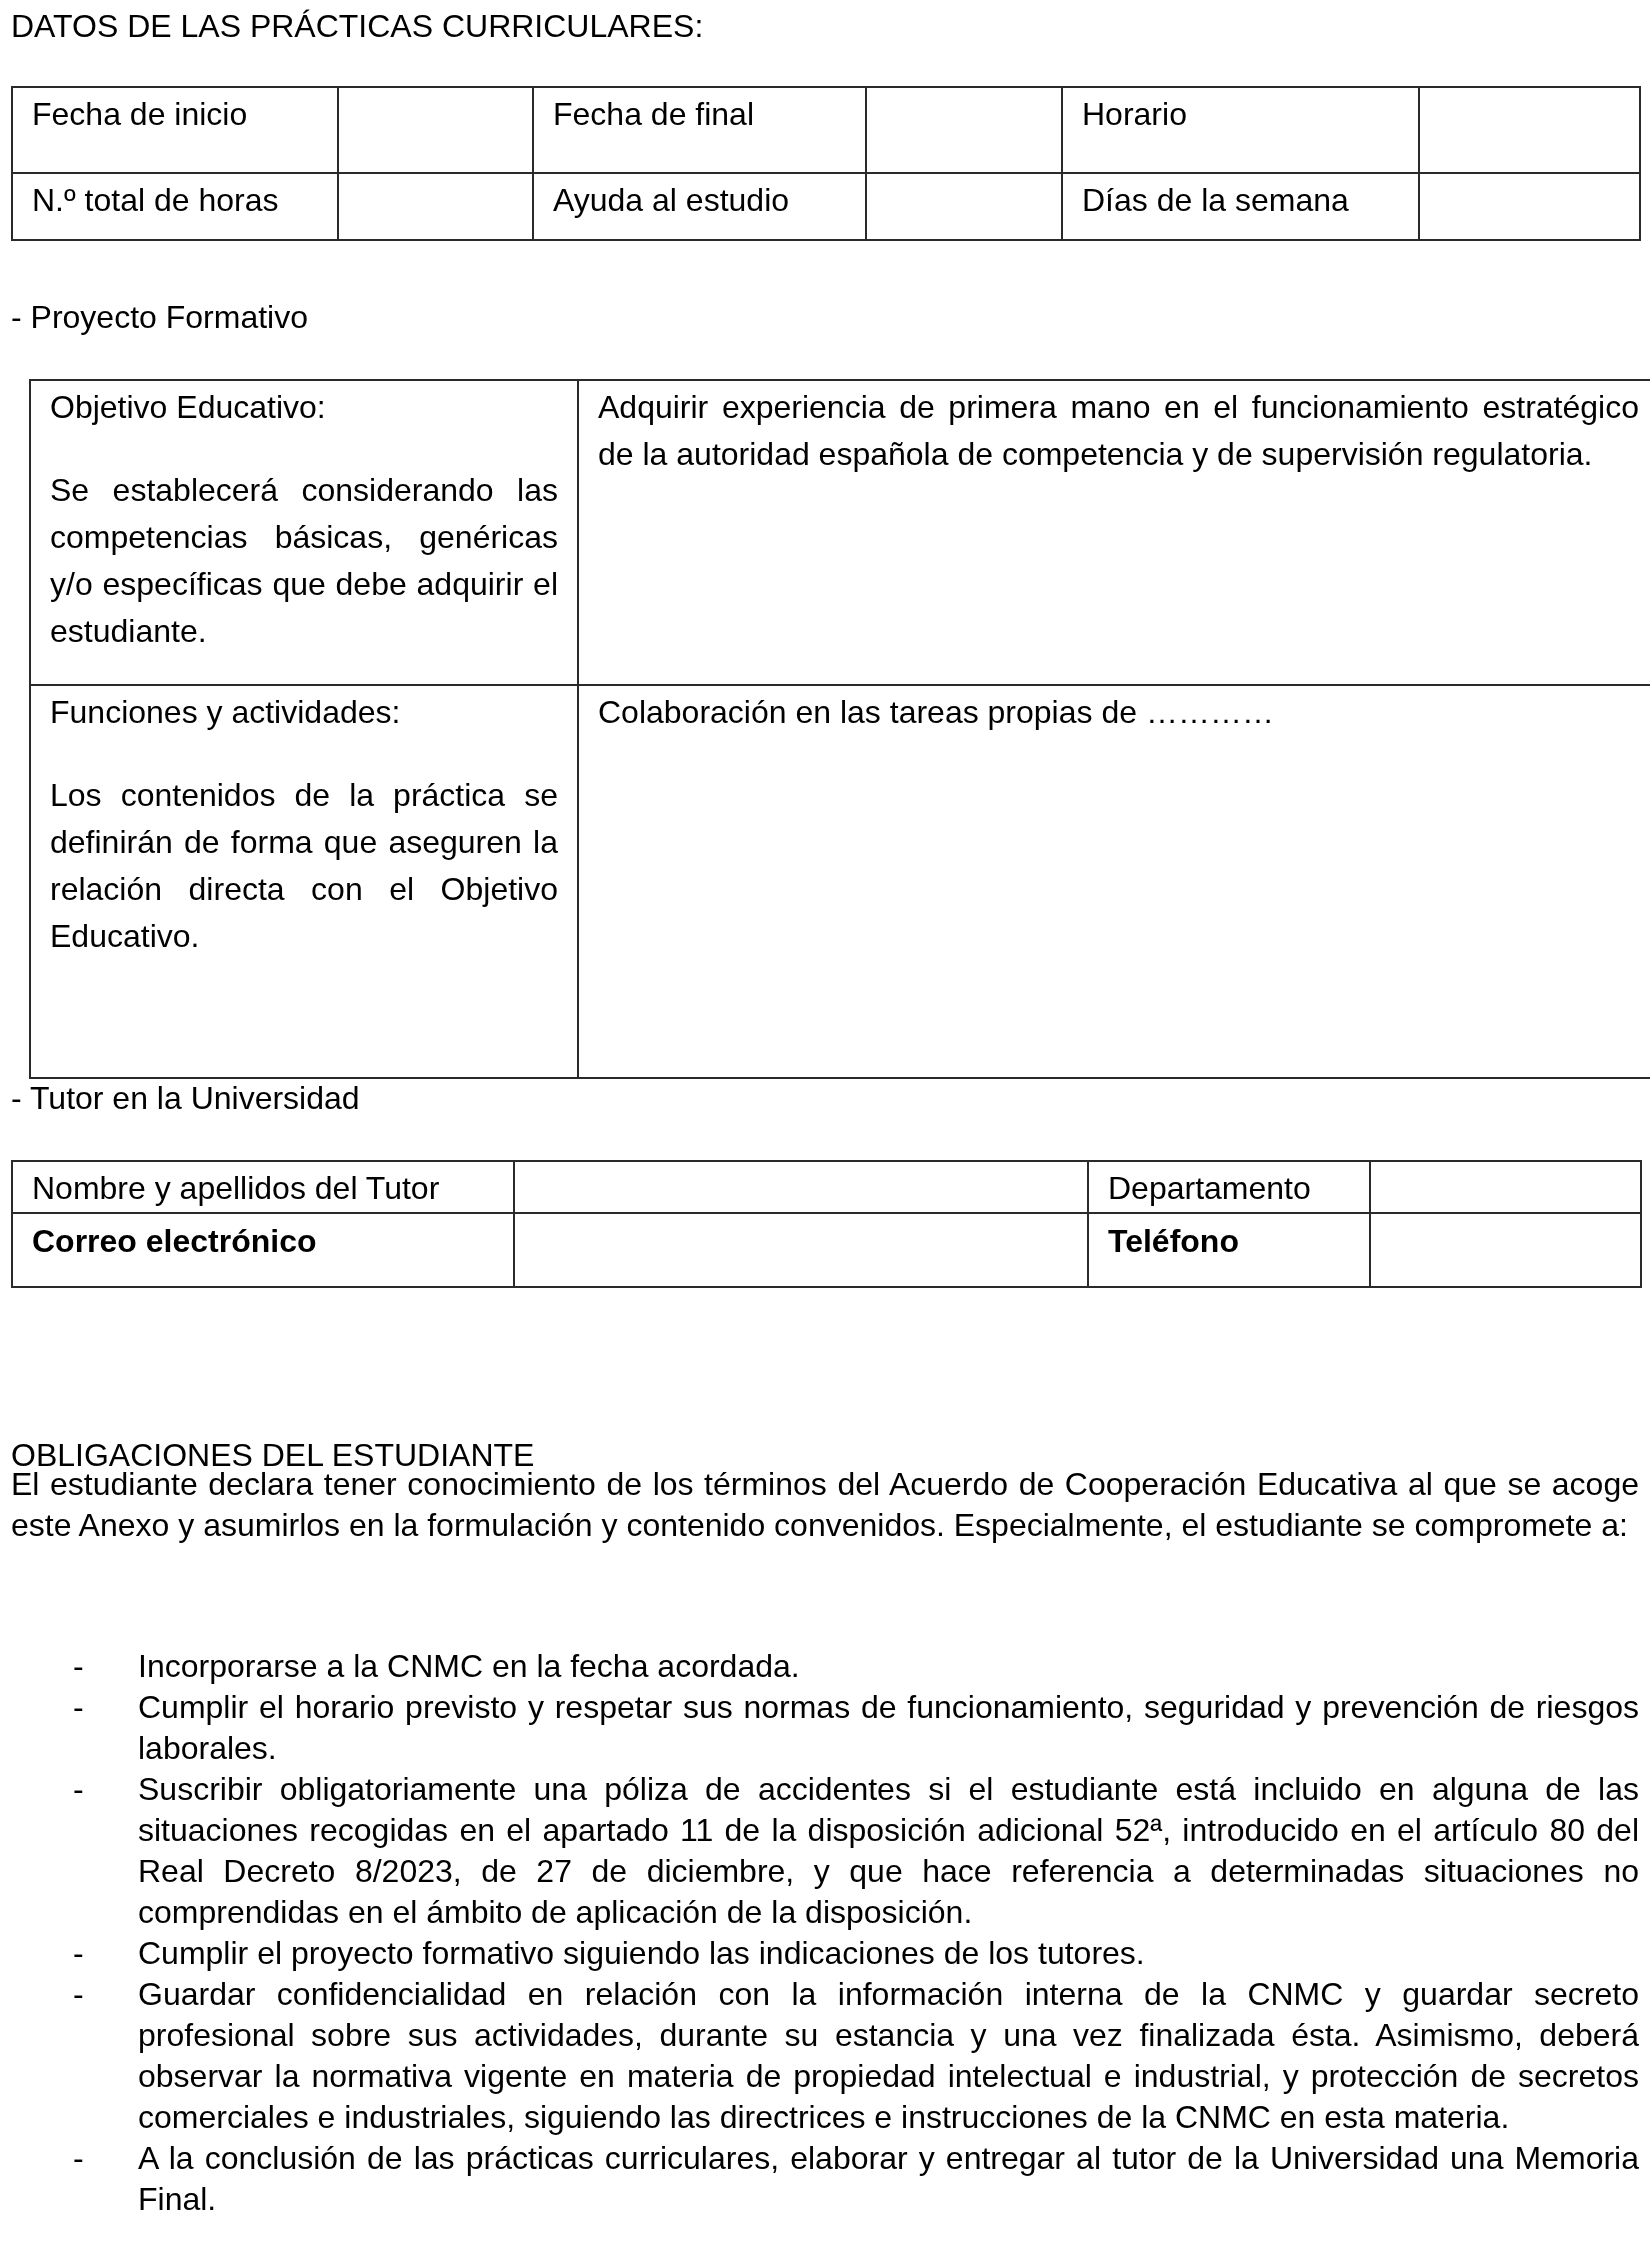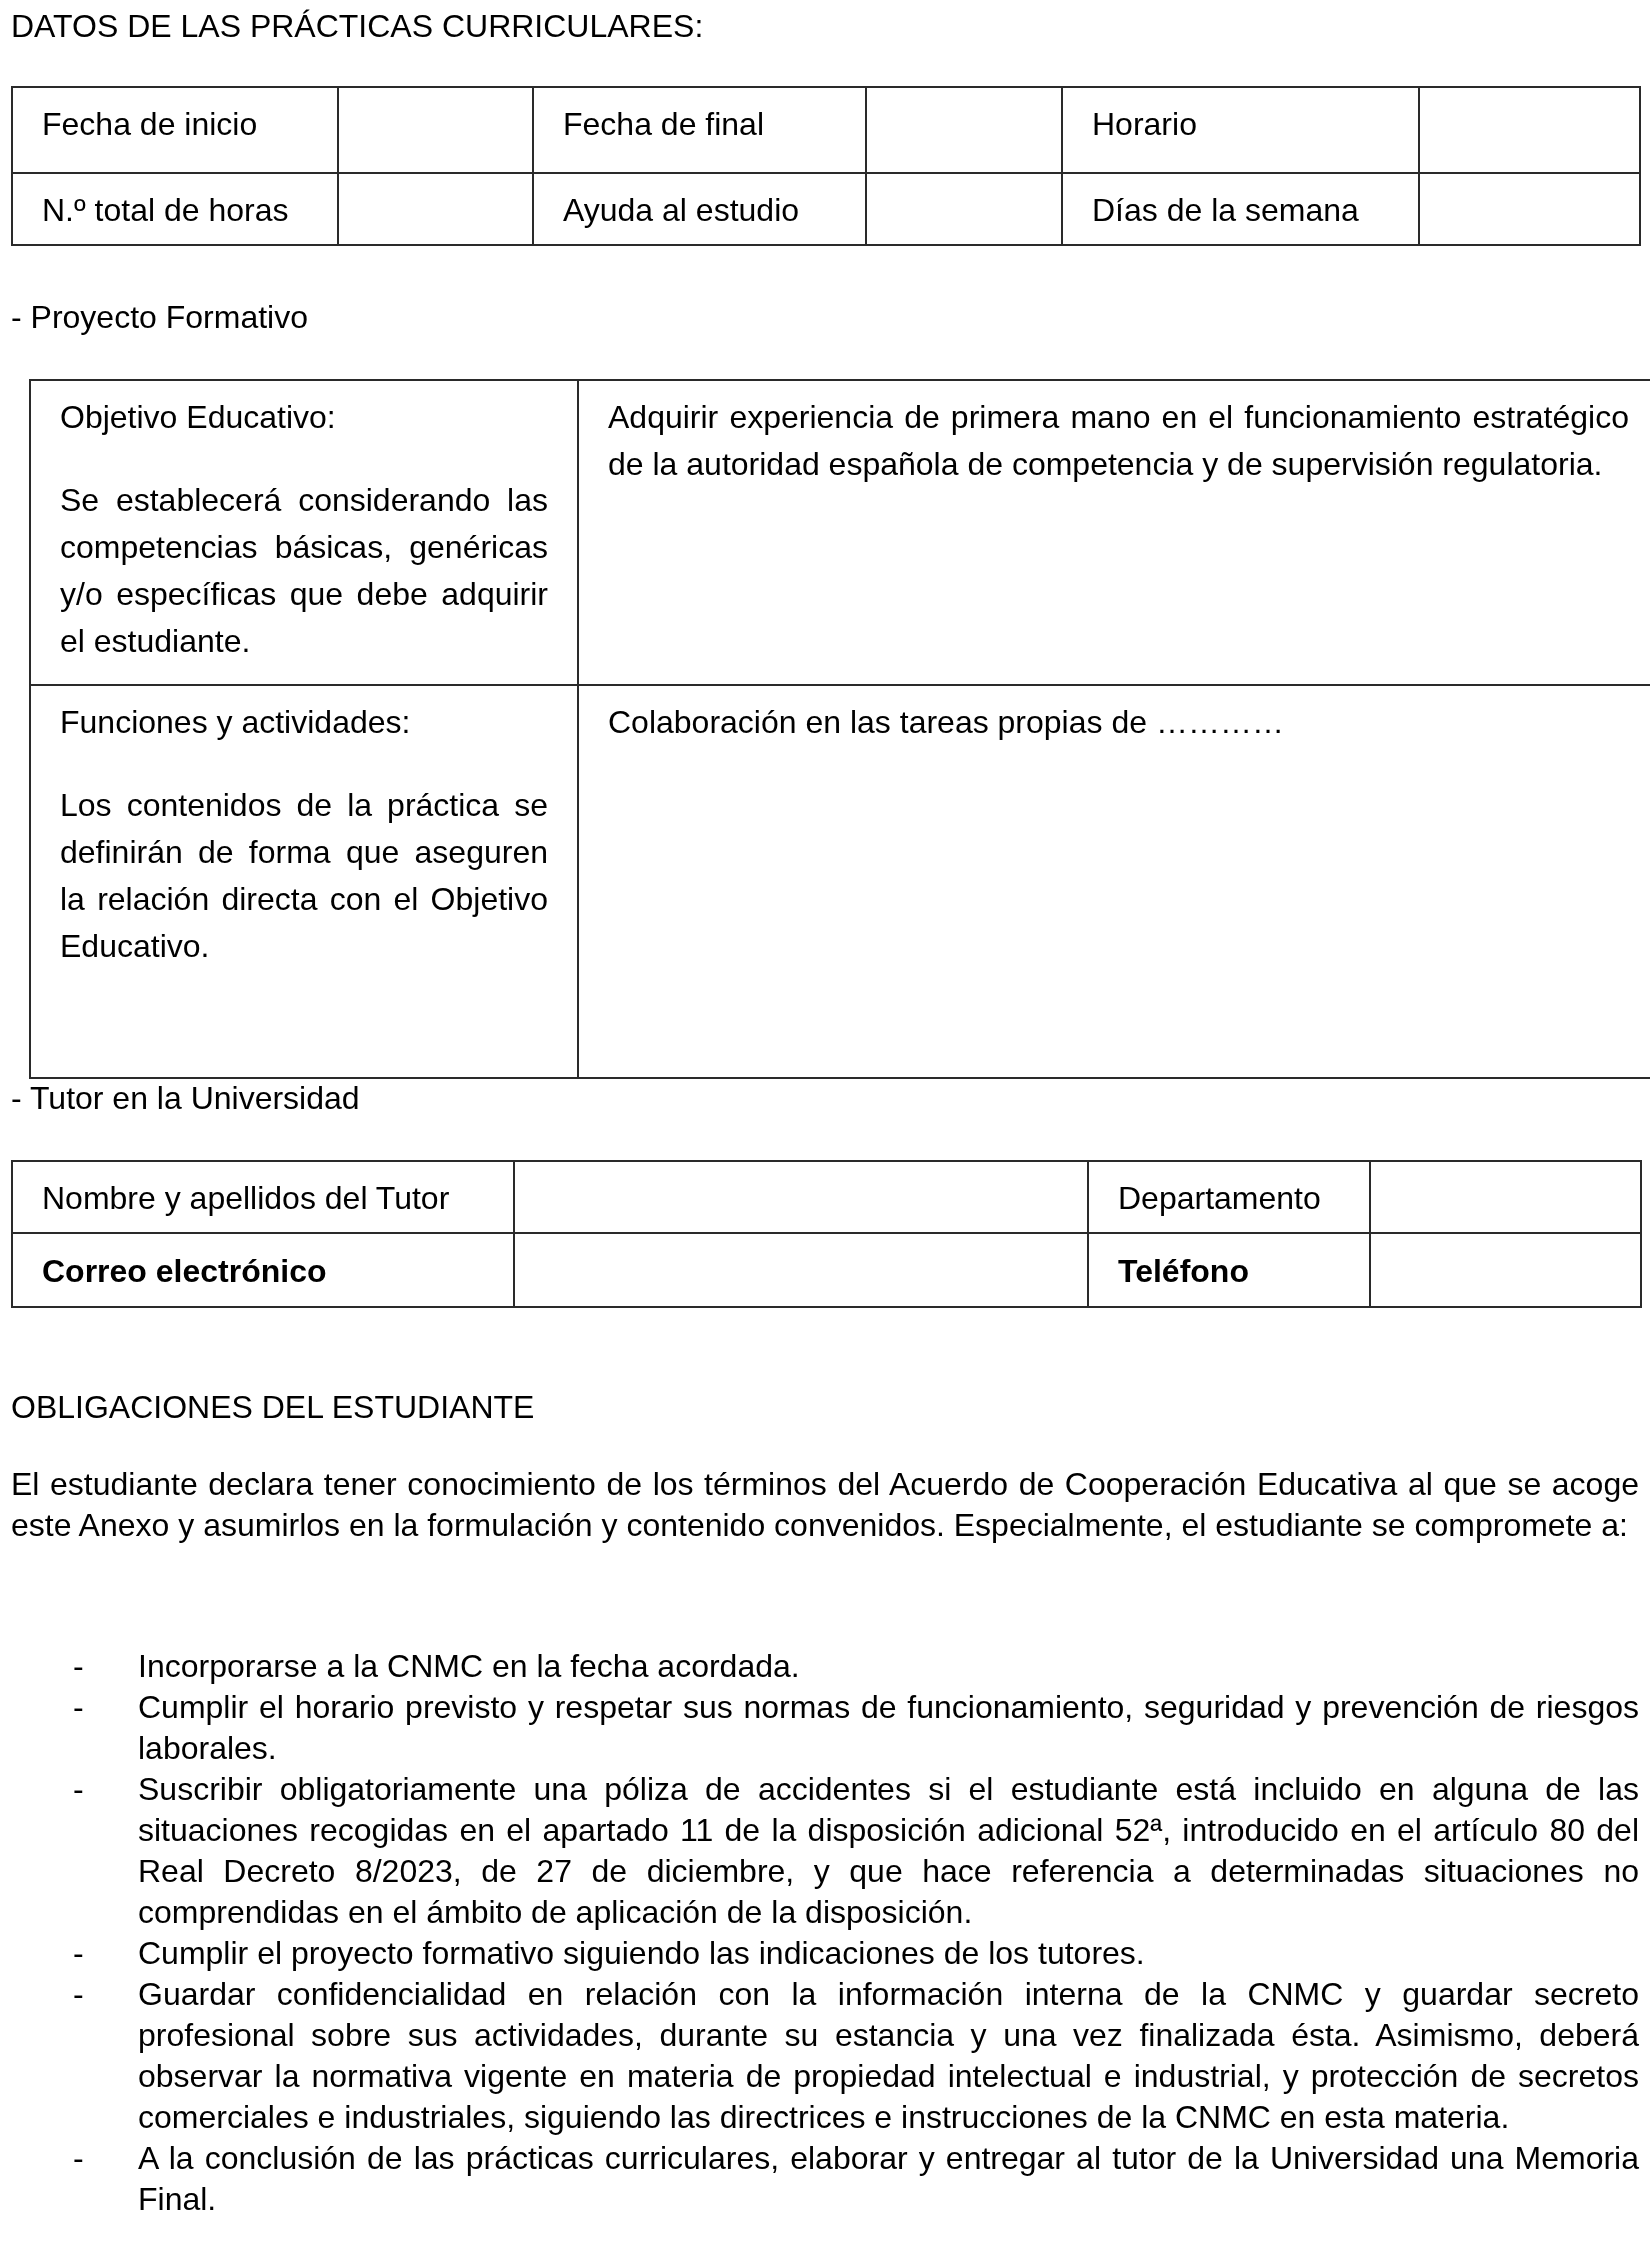--- a/index.html
+++ b/index.html
@@ -3,21 +3,21 @@
 <meta charset="utf-8">
 <style>
   html, body { margin: 0; padding: 0; background: #ffffff; }
   body {
     width: 1650px; height: 2261px; position: relative; overflow: hidden;
     font-family: "Liberation Sans", sans-serif; color: #000000;
     font-size: 32px;
   }
   .heading { position: absolute; left: 11px; font-size: 32px; line-height: 38px; white-space: nowrap; }
   table.grid { position: absolute; border-collapse: collapse; table-layout: fixed; }
-  table.grid td { border: 2.6px solid #2a2a2a; vertical-align: top; padding: 10px; font-size: 32px; line-height: 47px; margin-left: 44px; }
+  table.grid td { border: 2.6px solid #2a2a2a; vertical-align: top; padding: 0; font-size: 32px; line-height: 47px; margin-left: 44px; }
   table.grid td .cell { padding: 3.4px 19px 0 19px; }
   .justify { text-align: justify; text-align-last: left; }
   .para { position: absolute; left: 11px; width: 1628px; font-size: 32px; line-height: 41px; text-align: justify; }
   ul.bullets { position: absolute; left: 0; top: 1646px; width: 1639px; margin: 0; padding: 0; list-style: none; }
   ul.bullets li { position: relative; padding-left: 138px; font-size: 32px; line-height: 41px; text-align: justify; }
   ul.bullets li .dash { position: absolute; left: 73px; top: 0; }
 </style>
 </head>
 <body>
 
@@ -145,21 +145,21 @@
     <td>
           <div class="cell">Teléfono</div>
         </td>
     <td>
           <div class="cell"></div>
         </td>
   </tr>
 </tbody>
   </table>
 
-<div class="heading" style="top:1388px;">OBLIGACIONES DEL ESTUDIANTE</div>
+<div class="heading" style="top:1436px;">OBLIGACIONES DEL ESTUDIANTE</div>
 
 <div class="para" style="top:1464px;">El estudiante declara tener conocimiento de los términos del Acuerdo de Cooperación Educativa al que se acoge este Anexo y asumirlos en la formulación y contenido convenidos. Especialmente, el estudiante se compromete a:</div>
 
 <ul class="bullets">
   <li><span class="dash">-</span><span>Incorporarse a la CNMC en la fecha acordada.</span></li>
   <li><span class="dash">-</span><span>Cumplir el horario previsto y respetar sus normas de funcionamiento, seguridad y prevención de riesgos laborales.</span></li>
   <li><span class="dash">-</span><span>Suscribir obligatoriamente una póliza de accidentes si el estudiante está incluido en alguna de las situaciones recogidas en el apartado 11 de la disposición adicional 52ª, introducido en el artículo 80 del Real Decreto 8/2023, de 27 de diciembre, y que hace referencia a determinadas situaciones no comprendidas en el ámbito de aplicación de la disposición.</span></li>
   <li><span class="dash">-</span><span>Cumplir el proyecto formativo siguiendo las indicaciones de los tutores.</span></li>
   <li><span class="dash">-</span><span>Guardar confidencialidad en relación con la información interna de la CNMC y guardar secreto profesional sobre sus actividades, durante su estancia y una vez finalizada ésta. Asimismo, deberá observar la normativa vigente en materia de propiedad intelectual e industrial, y protección de secretos comerciales e industriales, siguiendo las directrices e instrucciones de la CNMC en esta materia.</span></li>
   <li><span class="dash">-</span><span>A la conclusión de las prácticas curriculares, elaborar y entregar al tutor de la Universidad una Memoria Final.</span></li>

